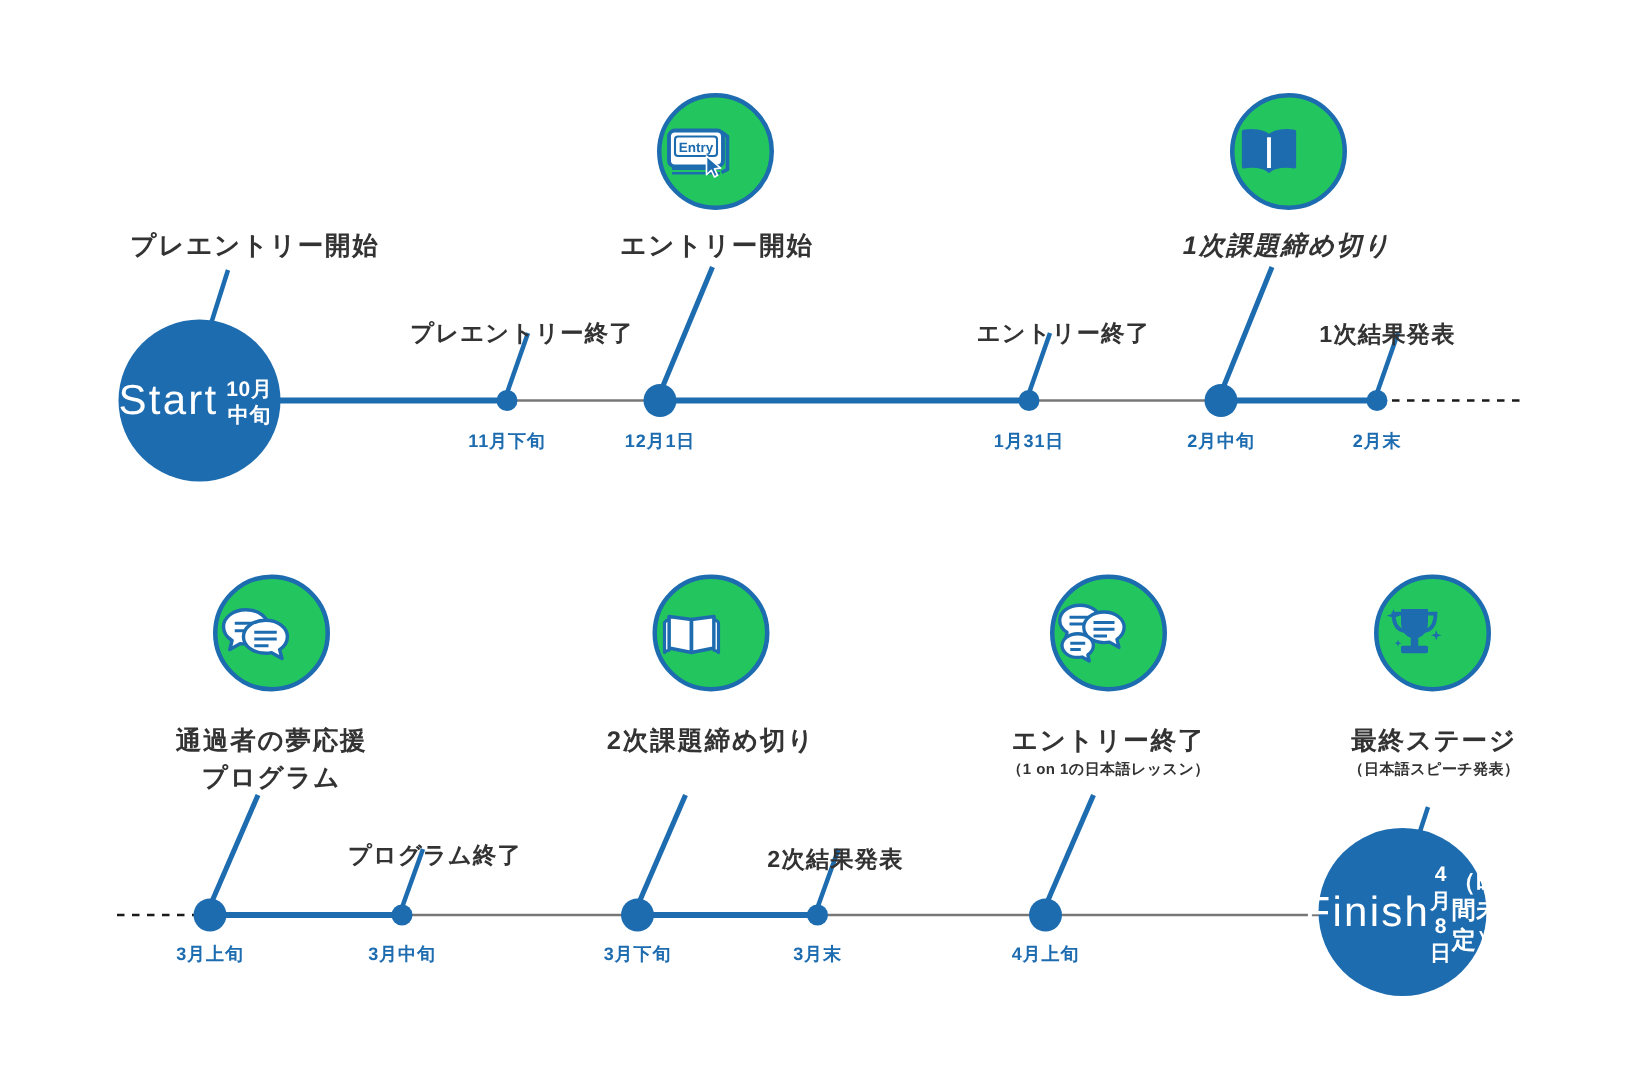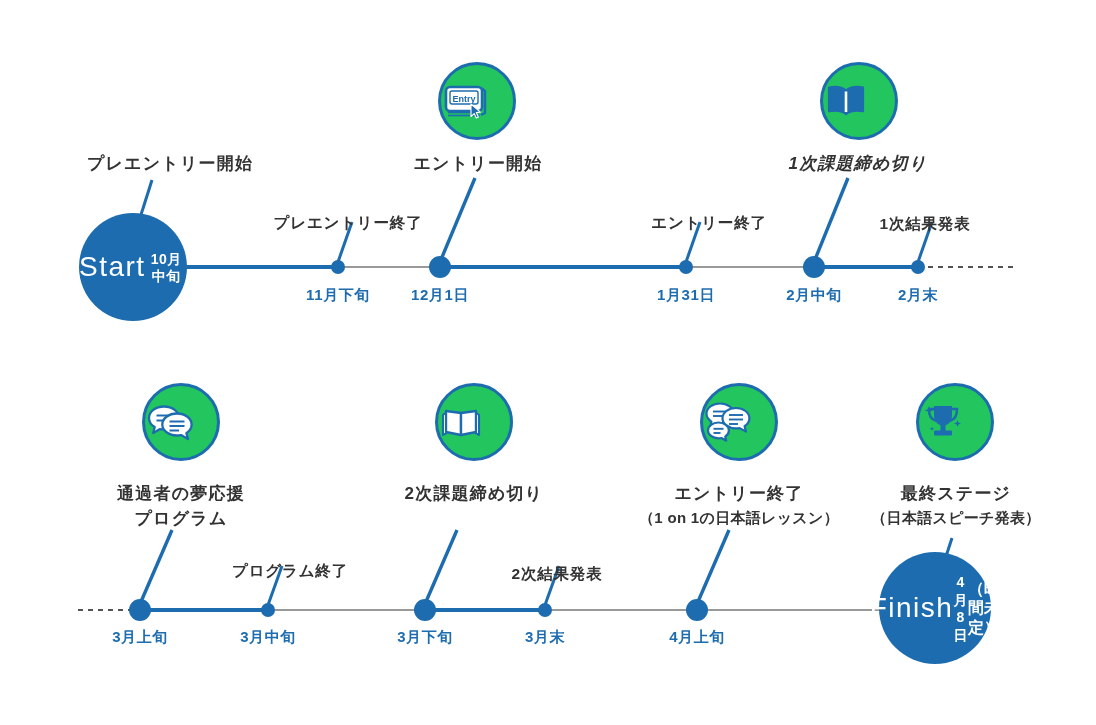--- a/index.html
+++ b/index.html
@@ -47,27 +47,27 @@
     text-align: center;
     line-height: 1.45;
     transform: translateX(-50%);
   }
   .milestone-title.small {
     font-size: 15.5px;
     letter-spacing: 0.8px;
   }
   .milestone-sub {
     display: block;
-    font-size: 15px;
+    font-size: 10px;
     font-weight: 700;
     letter-spacing: 0.3px;
   }
   .tick-label {
     position: absolute;
-    font-size: 15px;
+    font-size: 12px;
     font-weight: 700;
     letter-spacing: 0.6px;
     color: #1d6cb0;
     white-space: nowrap;
     transform: translateX(-50%);
   }
 
   
   .endpoint {
     position: absolute;

